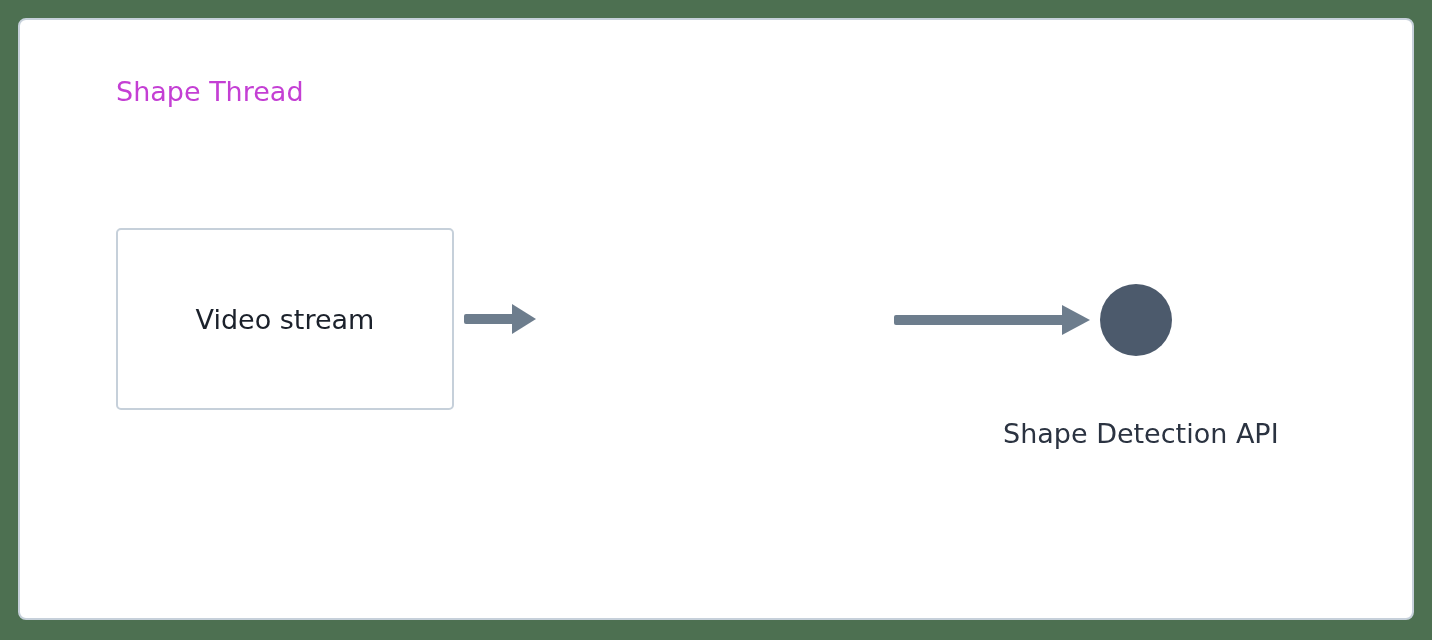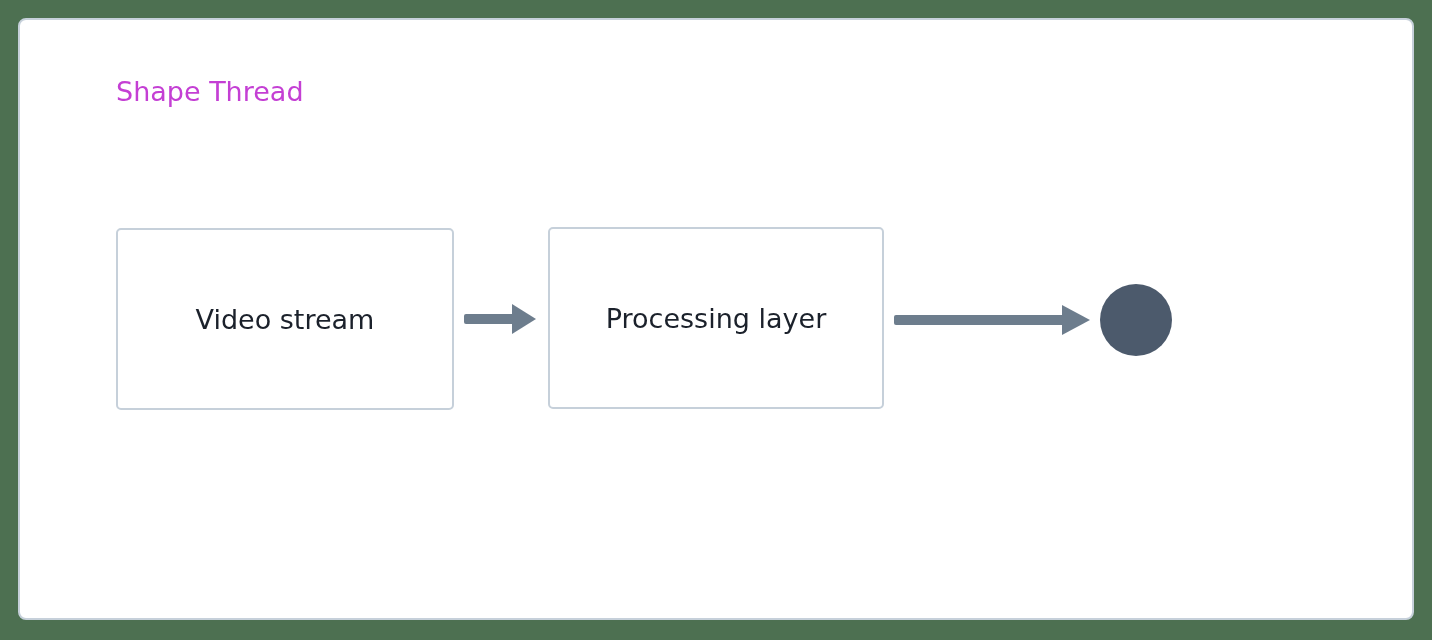--- a/index.html
+++ b/index.html
@@ -119,26 +119,24 @@
     <span class="node-label">Video stream</span>
   </div>
 
   <svg id="arrow-1" class="arrow-svg" width="78" height="44" viewBox="0 0 78 44">
     <g fill="#6d7d8d">
       <rect x="2" y="16" width="52" height="10" rx="2"></rect>
       <polygon points="50,6 74,21 50,36"></polygon>
     </g>
   </svg>
 
-  <div id="box-processing" class="node-box">
-    <span class="node-label">Processing layer</span>
-  </div>
 
   <svg id="arrow-2" class="arrow-svg" width="202" height="40" viewBox="0 0 202 40">
     <g fill="#6d7d8d">
       <rect x="2" y="15" width="172" height="10" rx="2"></rect>
       <polygon points="170,5 198,20 170,35"></polygon>
     </g>
   </svg>
 
   <div class="endpoint-circle"></div>
+  <div class="endpoint-caption">Shape Detection API</div>
 
 </div>
 
 </body></html>

